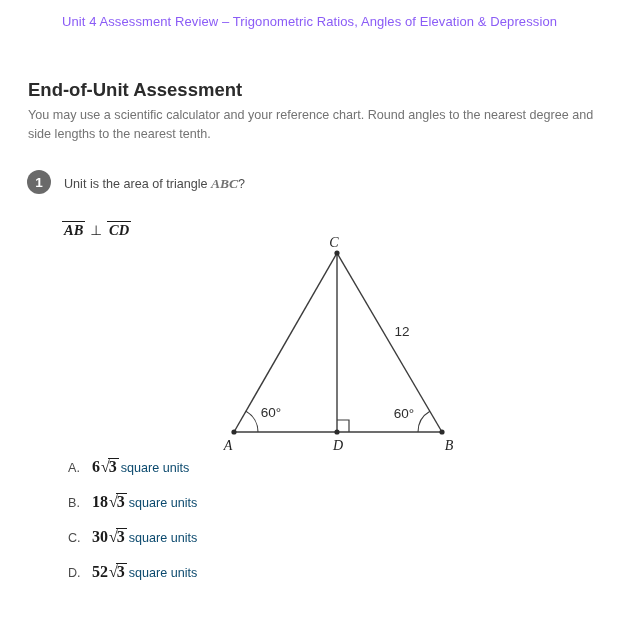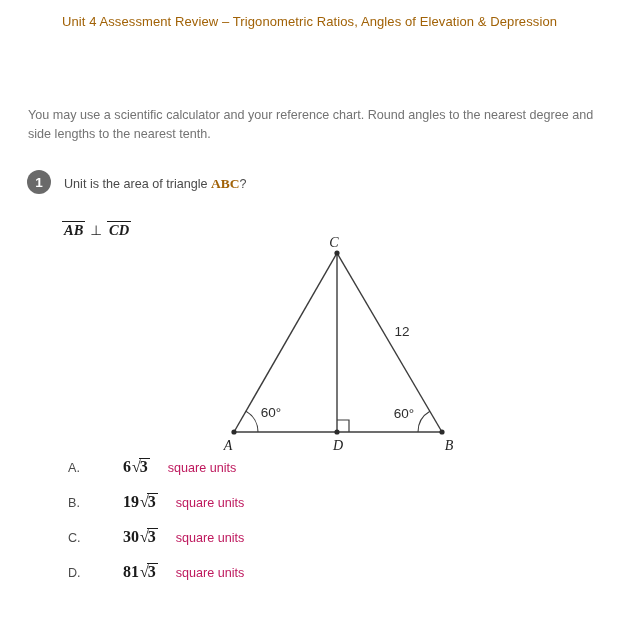--- a/index.html
+++ b/index.html
@@ -6,21 +6,21 @@
   #page{
     position:relative;
     width:619px;height:628px;
     background:#ffffff;
     font-family:"Liberation Sans", sans-serif;
     color:#2e2e2e;
     overflow:hidden;
   }
   .doc-title{
     position:absolute;left:0;top:14px;width:619px;
-    text-align:center;font-size:13px;font-weight:500;color:#a16207;
+    text-align:center;font-size:13px;font-weight:500;color:#8b5cf6;
     letter-spacing:.1px;
   }
   .section-heading{
     position:absolute;left:28px;top:79px;
     font-size:18.5px;font-weight:700;color:#2b2b2b;
   }
   .instructions{
     position:absolute;left:28px;top:106px;width:566px;
     font-size:12.6px;line-height:18.5px;color:#737373;
   }
@@ -30,21 +30,21 @@
     background:#6a6a6a;color:#ffffff;
     font-size:13.5px;font-weight:700;
     display:flex;align-items:center;justify-content:center;
   }
   .q-text{
     position:absolute;left:64px;top:176px;
     font-size:12.6px;color:#4a4a4a;
   }
   .math-serif{
     font-family:"Liberation Serif", serif;
-    font-weight:700;color:#a16207;
+    font-style:italic;font-weight:700;color:#737373;
   }
   .q-text .math-serif{font-size:13.5px;}
   .given-line{
     position:absolute;left:62px;top:202px;
     font-family:"Liberation Serif", serif;
     font-size:14.5px;font-weight:700;color:#1d1d1d;margin-top:19px;
   }
   .overbar{
     display:inline-block;line-height:1.05;
     border-top:1.4px solid #1d1d1d;
@@ -58,40 +58,40 @@
     display:flex;align-items:baseline;
     height:35px;
   }
   .choice-letter{
     width:24px;font-size:12.6px;color:#4a4a4a;flex:0 0 24px;
   }
   .choice-math{
     font-family:"Liberation Serif", serif;
     font-size:16px;font-weight:600;color:#1b1b1b;
     white-space:nowrap;
-    margin-left:31px;
   }
   .radical-sign{margin-left:1px;font-weight:500;}
   .radicand{
     display:inline-block;line-height:1.05;
     border-top:1.5px solid #1b1b1b;
     padding:0 2px 0 1px;margin-left:-2px;
   }
   .choice-suffix{
-    font-size:12.6px;color:#be185d;margin-left:18px;
+    font-size:12.6px;color:#0c4a6e;margin-left:2px;
   }
   svg text{user-select:none;}
 </style>
 </head>
 <body>
 
 <div id="page">
 
   <div class="doc-title">Unit 4 Assessment Review – Trigonometric Ratios, Angles of Elevation &amp; Depression</div>
 
+  <div class="section-heading">End-of-Unit Assessment</div>
 
   <div class="instructions">You may use a scientific calculator and your reference chart. Round angles to the nearest degree and side lengths to the nearest tenth.</div>
 
   <div class="q-badge">
     <span>1</span>
   </div>
 
   <div class="q-text"><span>Unit is the area of triangle </span><span class="math-serif">ABC</span><span>?</span></div>
 
   <div class="given-line"><span class="overbar">AB</span><span class="perp">⊥</span><span class="overbar">CD</span></div>
@@ -126,31 +126,31 @@
   <div class="choices">
 
     <div class="choice-row">
       <span class="choice-letter">A.</span>
       <span class="choice-math"><span>6</span><span class="radical-sign">√</span><span class="radicand">3</span></span>
       <span class="choice-suffix">square units</span>
     </div>
 
     <div class="choice-row">
       <span class="choice-letter">B.</span>
-      <span class="choice-math"><span>19</span><span class="radical-sign">√</span><span class="radicand">3</span></span>
+      <span class="choice-math"><span>18</span><span class="radical-sign">√</span><span class="radicand">3</span></span>
       <span class="choice-suffix">square units</span>
     </div>
 
     <div class="choice-row">
       <span class="choice-letter">C.</span>
       <span class="choice-math"><span>30</span><span class="radical-sign">√</span><span class="radicand">3</span></span>
       <span class="choice-suffix">square units</span>
     </div>
 
     <div class="choice-row">
       <span class="choice-letter">D.</span>
-      <span class="choice-math"><span>81</span><span class="radical-sign">√</span><span class="radicand">3</span></span>
+      <span class="choice-math"><span>52</span><span class="radical-sign">√</span><span class="radicand">3</span></span>
       <span class="choice-suffix">square units</span>
     </div>
 
   </div>
 
 </div>
 
 </body></html>

